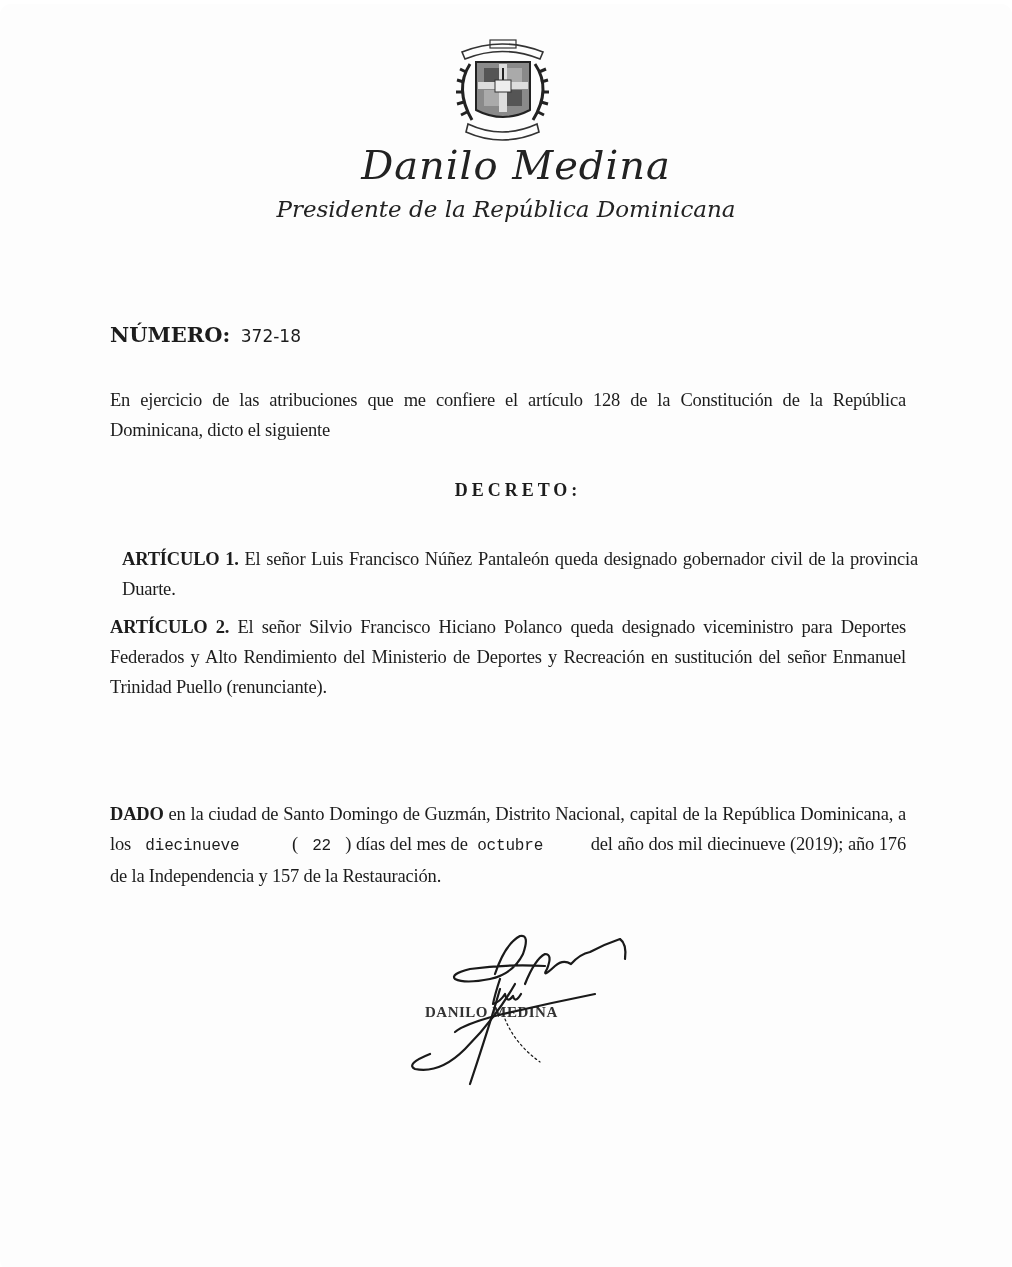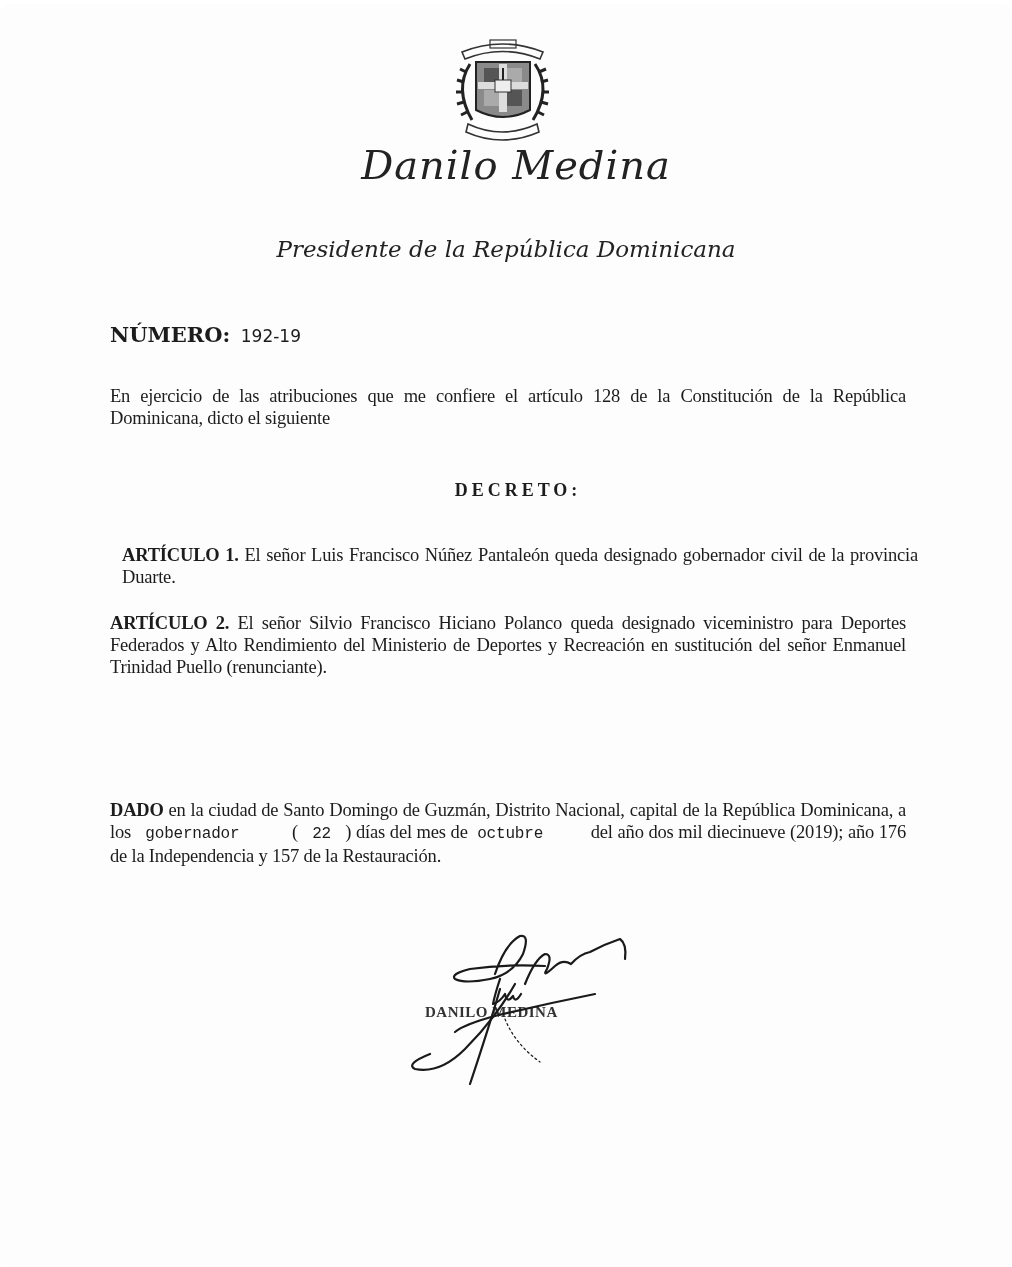--- a/index.html
+++ b/index.html
@@ -43,35 +43,34 @@
     .letterhead-title {
       position: absolute;
       left: 0; width: 1012px;
       top: 192px;
       text-align: center;
       font-family: "DejaVu Serif", serif;
       font-style: italic;
       font-size: 23px;
       color: #222;
       padding-left: 0px;
-      margin-top: 40px;
     }
     .numero {
       position: absolute;
       left: 110px; top: 318px;
       font-size: 18px;
     }
     .numero .lbl { font-weight: bold; font-family: "DejaVu Serif", serif; font-size: 21px; }
     .numero .val { font-family: "DejaVu Sans", sans-serif; font-size: 17px; margin-left: 6px; }
     .para {
       position: absolute;
       left: 110px;
       width: 796px;
       font-size: 18.5px;
-      line-height: 22px;
+      line-height: 30px;
       text-align: justify;
       letter-spacing: -0.2px;
     }
     .para b { font-weight: bold; }
     .intro { top: 381px; }
     .decreto {
       position: absolute;
       left: 0; width: 1012px;
       top: 476px;
       text-align: center;
@@ -130,42 +129,42 @@
     <path d="M99 48 l7 -3 M101 58 l7 -2 M102 68 l7 0 M101 78 l7 2 M98 88 l6 3" stroke="#222" stroke-width="3"></path>
 
     <path d="M28 100 Q62 116 97 100 L99 108 Q62 124 26 108 Z" fill="none" stroke="#333" stroke-width="1.6"></path>
   </svg>
 
   <div class="letterhead-name">Danilo Medina</div>
   <div class="letterhead-title">Presidente de la República Dominicana</div>
 
   <div class="numero">
     <span class="lbl">NÚMERO:</span>
-    <span class="val">192-19</span>
+    <span class="val">372-18</span>
   </div>
 
   <div class="para intro">En ejercicio de las atribuciones que me confiere el artículo 128 de la Constitución de la República Dominicana, dicto el siguiente</div>
 
   <div class="decreto">DECRETO:</div>
 
   <div class="para art1">
     <b>ARTÍCULO 1.</b>
     <span>El señor Luis Francisco Núñez Pantaleón queda designado gobernador civil de la provincia Duarte.</span>
   </div>
 
   <div class="para art2">
     <b>ARTÍCULO 2.</b>
     <span>El señor Silvio Francisco Hiciano Polanco queda designado viceministro para Deportes Federados y Alto Rendimiento del Ministerio de Deportes y Recreación en sustitución del señor Enmanuel Trinidad Puello (renunciante).</span>
   </div>
 
 
   <div class="para dado">
     <b>DADO</b>
     <span>en la ciudad de Santo Domingo de Guzmán, Distrito Nacional, capital de la República Dominicana, a los</span>
-    &nbsp;&nbsp;<span class="mono">gobernador</span>
+    &nbsp;&nbsp;<span class="mono">diecinueve</span>
     &nbsp;&nbsp;&nbsp;&nbsp;&nbsp;&nbsp;&nbsp;&nbsp;&nbsp;&nbsp;<span>(</span>
     &nbsp;&nbsp;<span class="mono">22</span>
     &nbsp;&nbsp;<span>) días del mes de</span>
     &nbsp;<span class="mono">octubre</span>
     &nbsp;&nbsp;&nbsp;&nbsp;&nbsp;&nbsp;&nbsp;&nbsp;&nbsp;<span>del año dos mil diecinueve (2019); año 176 de la Independencia y 157 de la Restauración.</span>
   </div>
 
   <div class="sig-name">DANILO MEDINA</div>
 
   <svg class="sig" viewBox="0 0 260 165">

